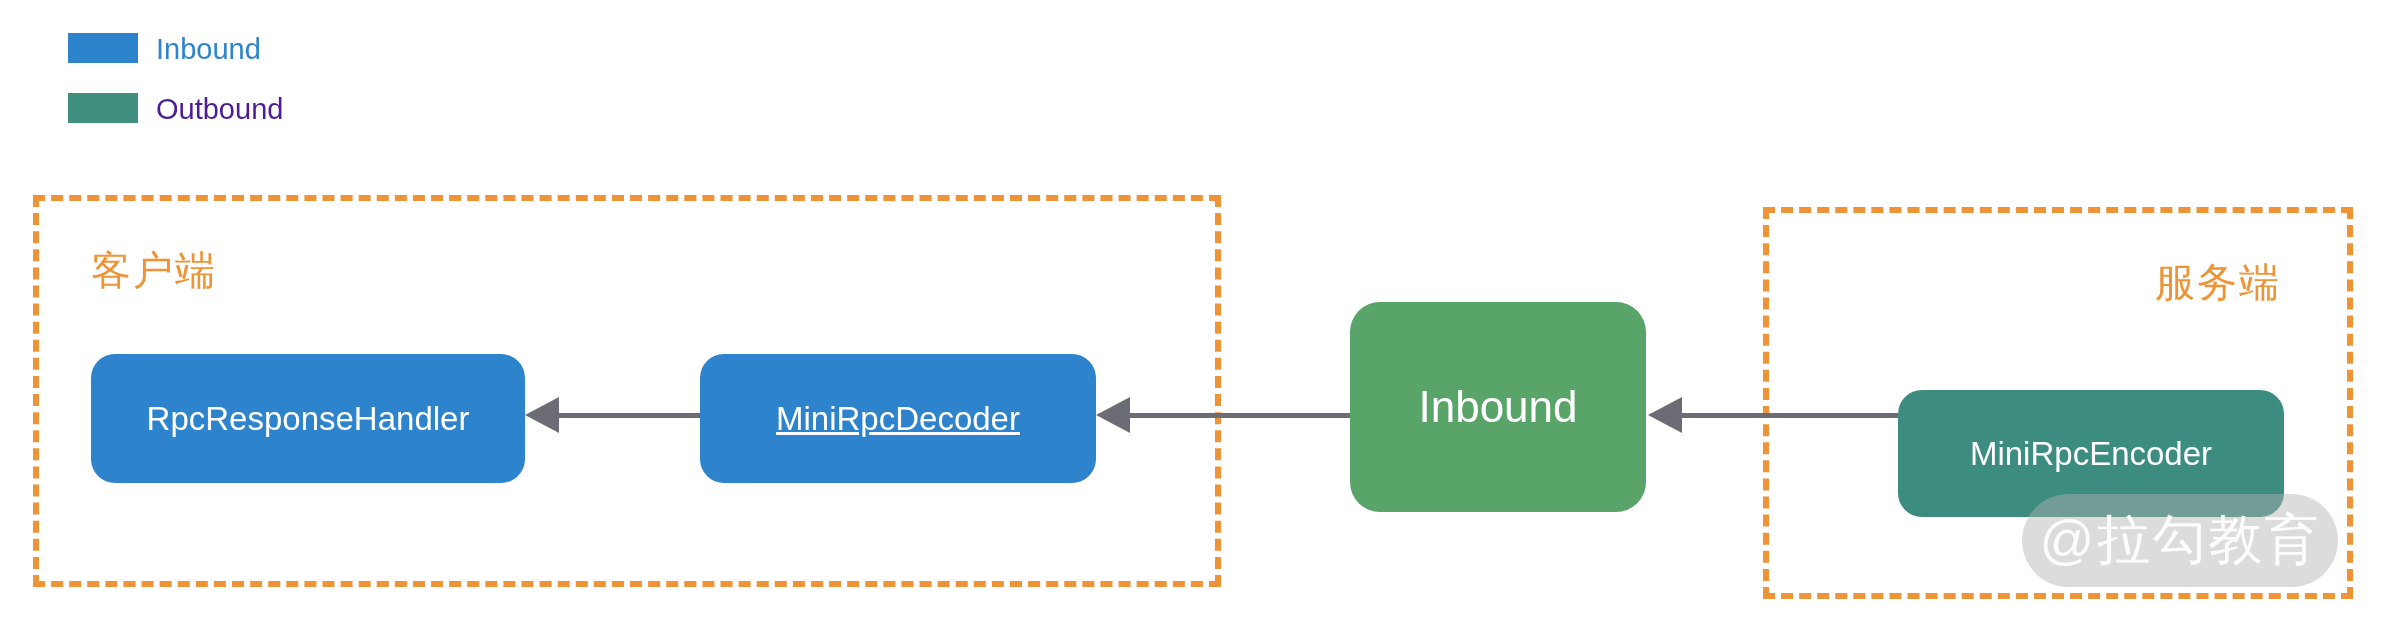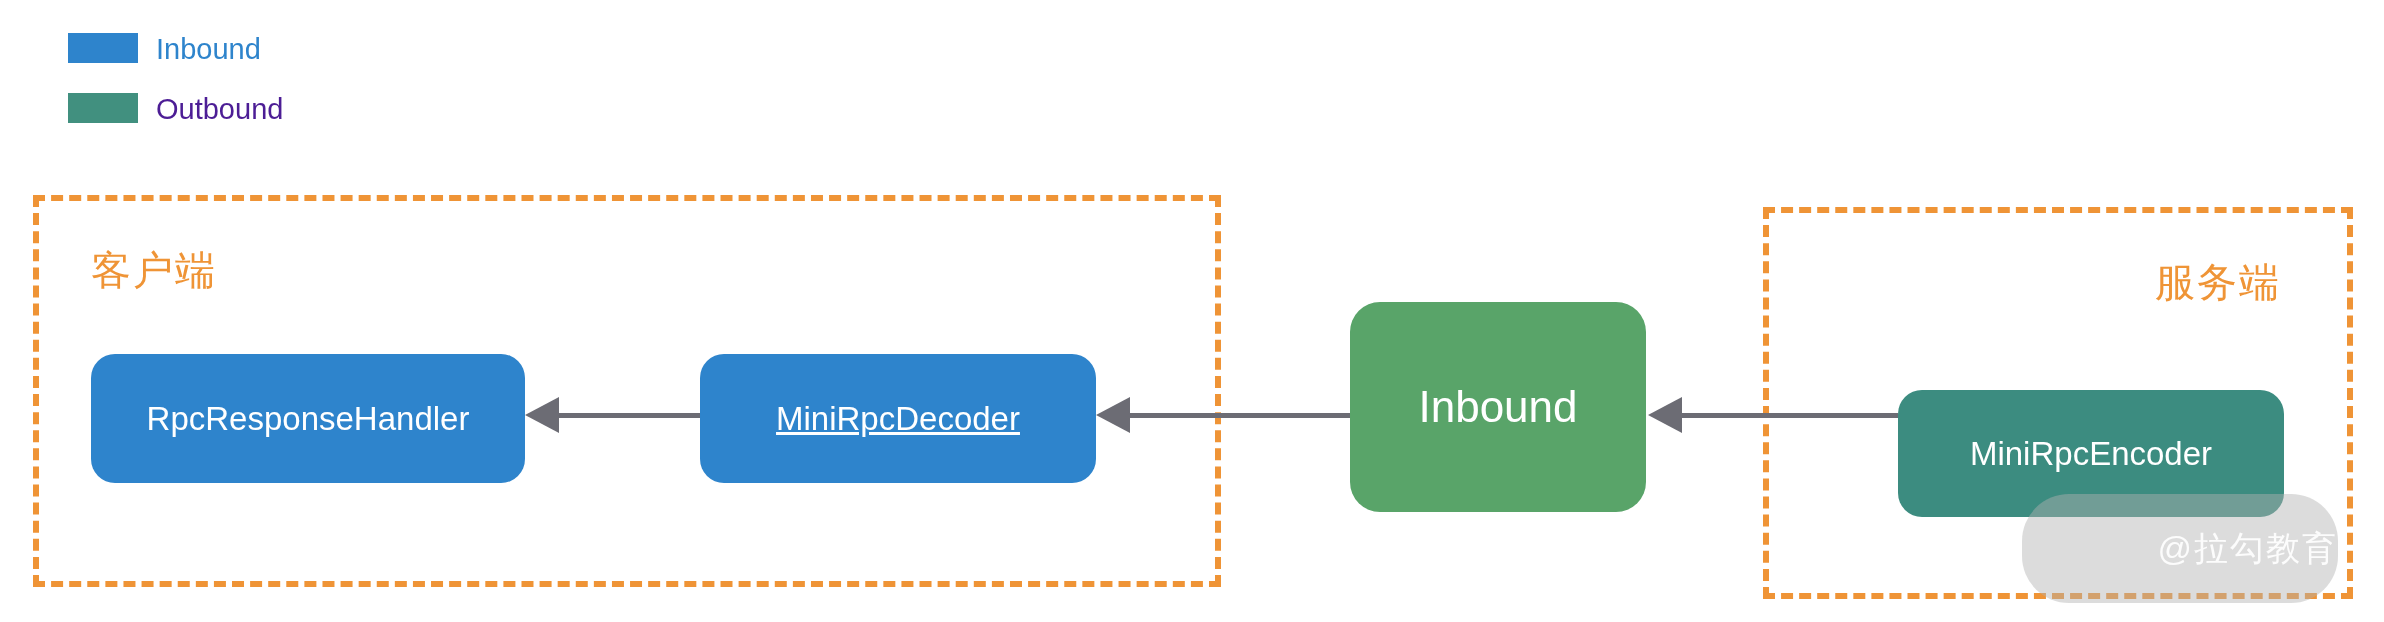--- a/index.html
+++ b/index.html
@@ -79,27 +79,27 @@
   }
   .arrow-line { flex: 1; height: 5px; background: #6C6C74; }
   .arrow-1 { left: 525px;  width: 175px; }
   .arrow-2 { left: 1096px; width: 254px; }
   .arrow-3 { left: 1648px; width: 250px; }
 
   
   .watermark {
     position: absolute;
     left: 2022px; top: 494px;
-    width: 316px; height: 109px;
+    width: 316px; height: 93px;
     background: rgba(178, 178, 178, 0.45);
     border-radius: 47px;
     display: flex;
     align-items: center;
-    justify-content: flex-end;
-    font-size: 34px;
+    justify-content: center;
+    font-size: 54px;
     color: rgba(255, 255, 255, 0.9);
     z-index: 4;
     letter-spacing: 2px;
   }
 </style>
 </head>
 <body>
 
 <div class="canvas">
 

